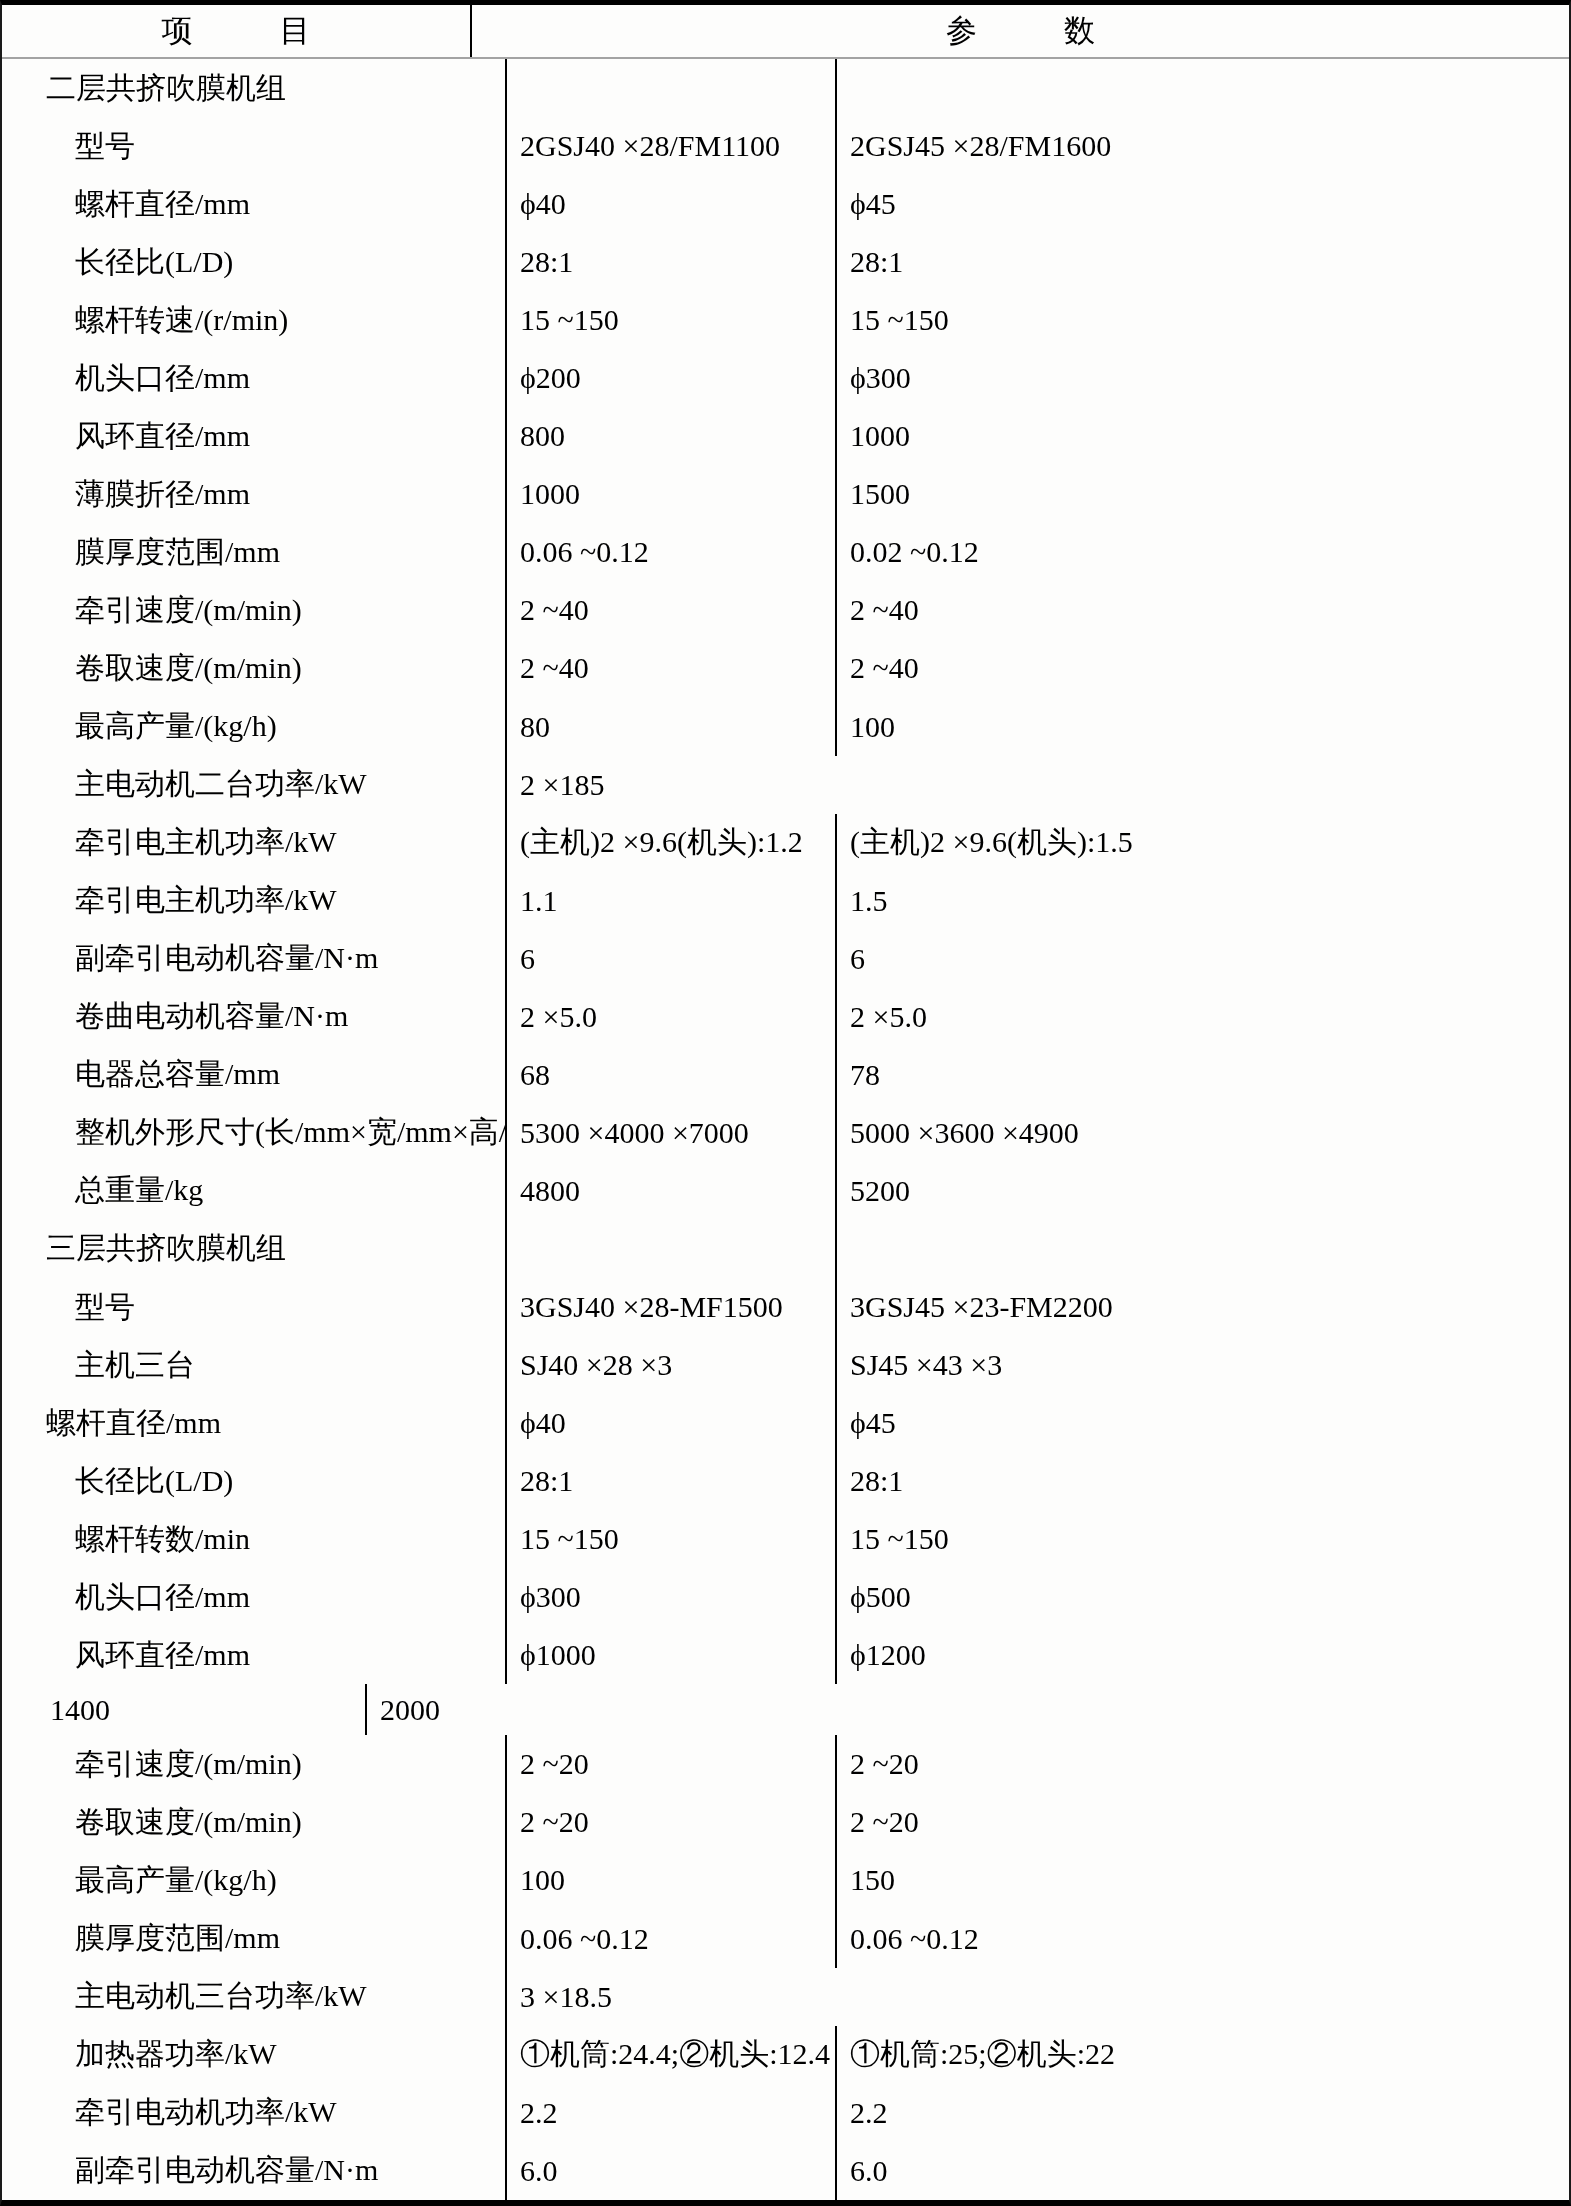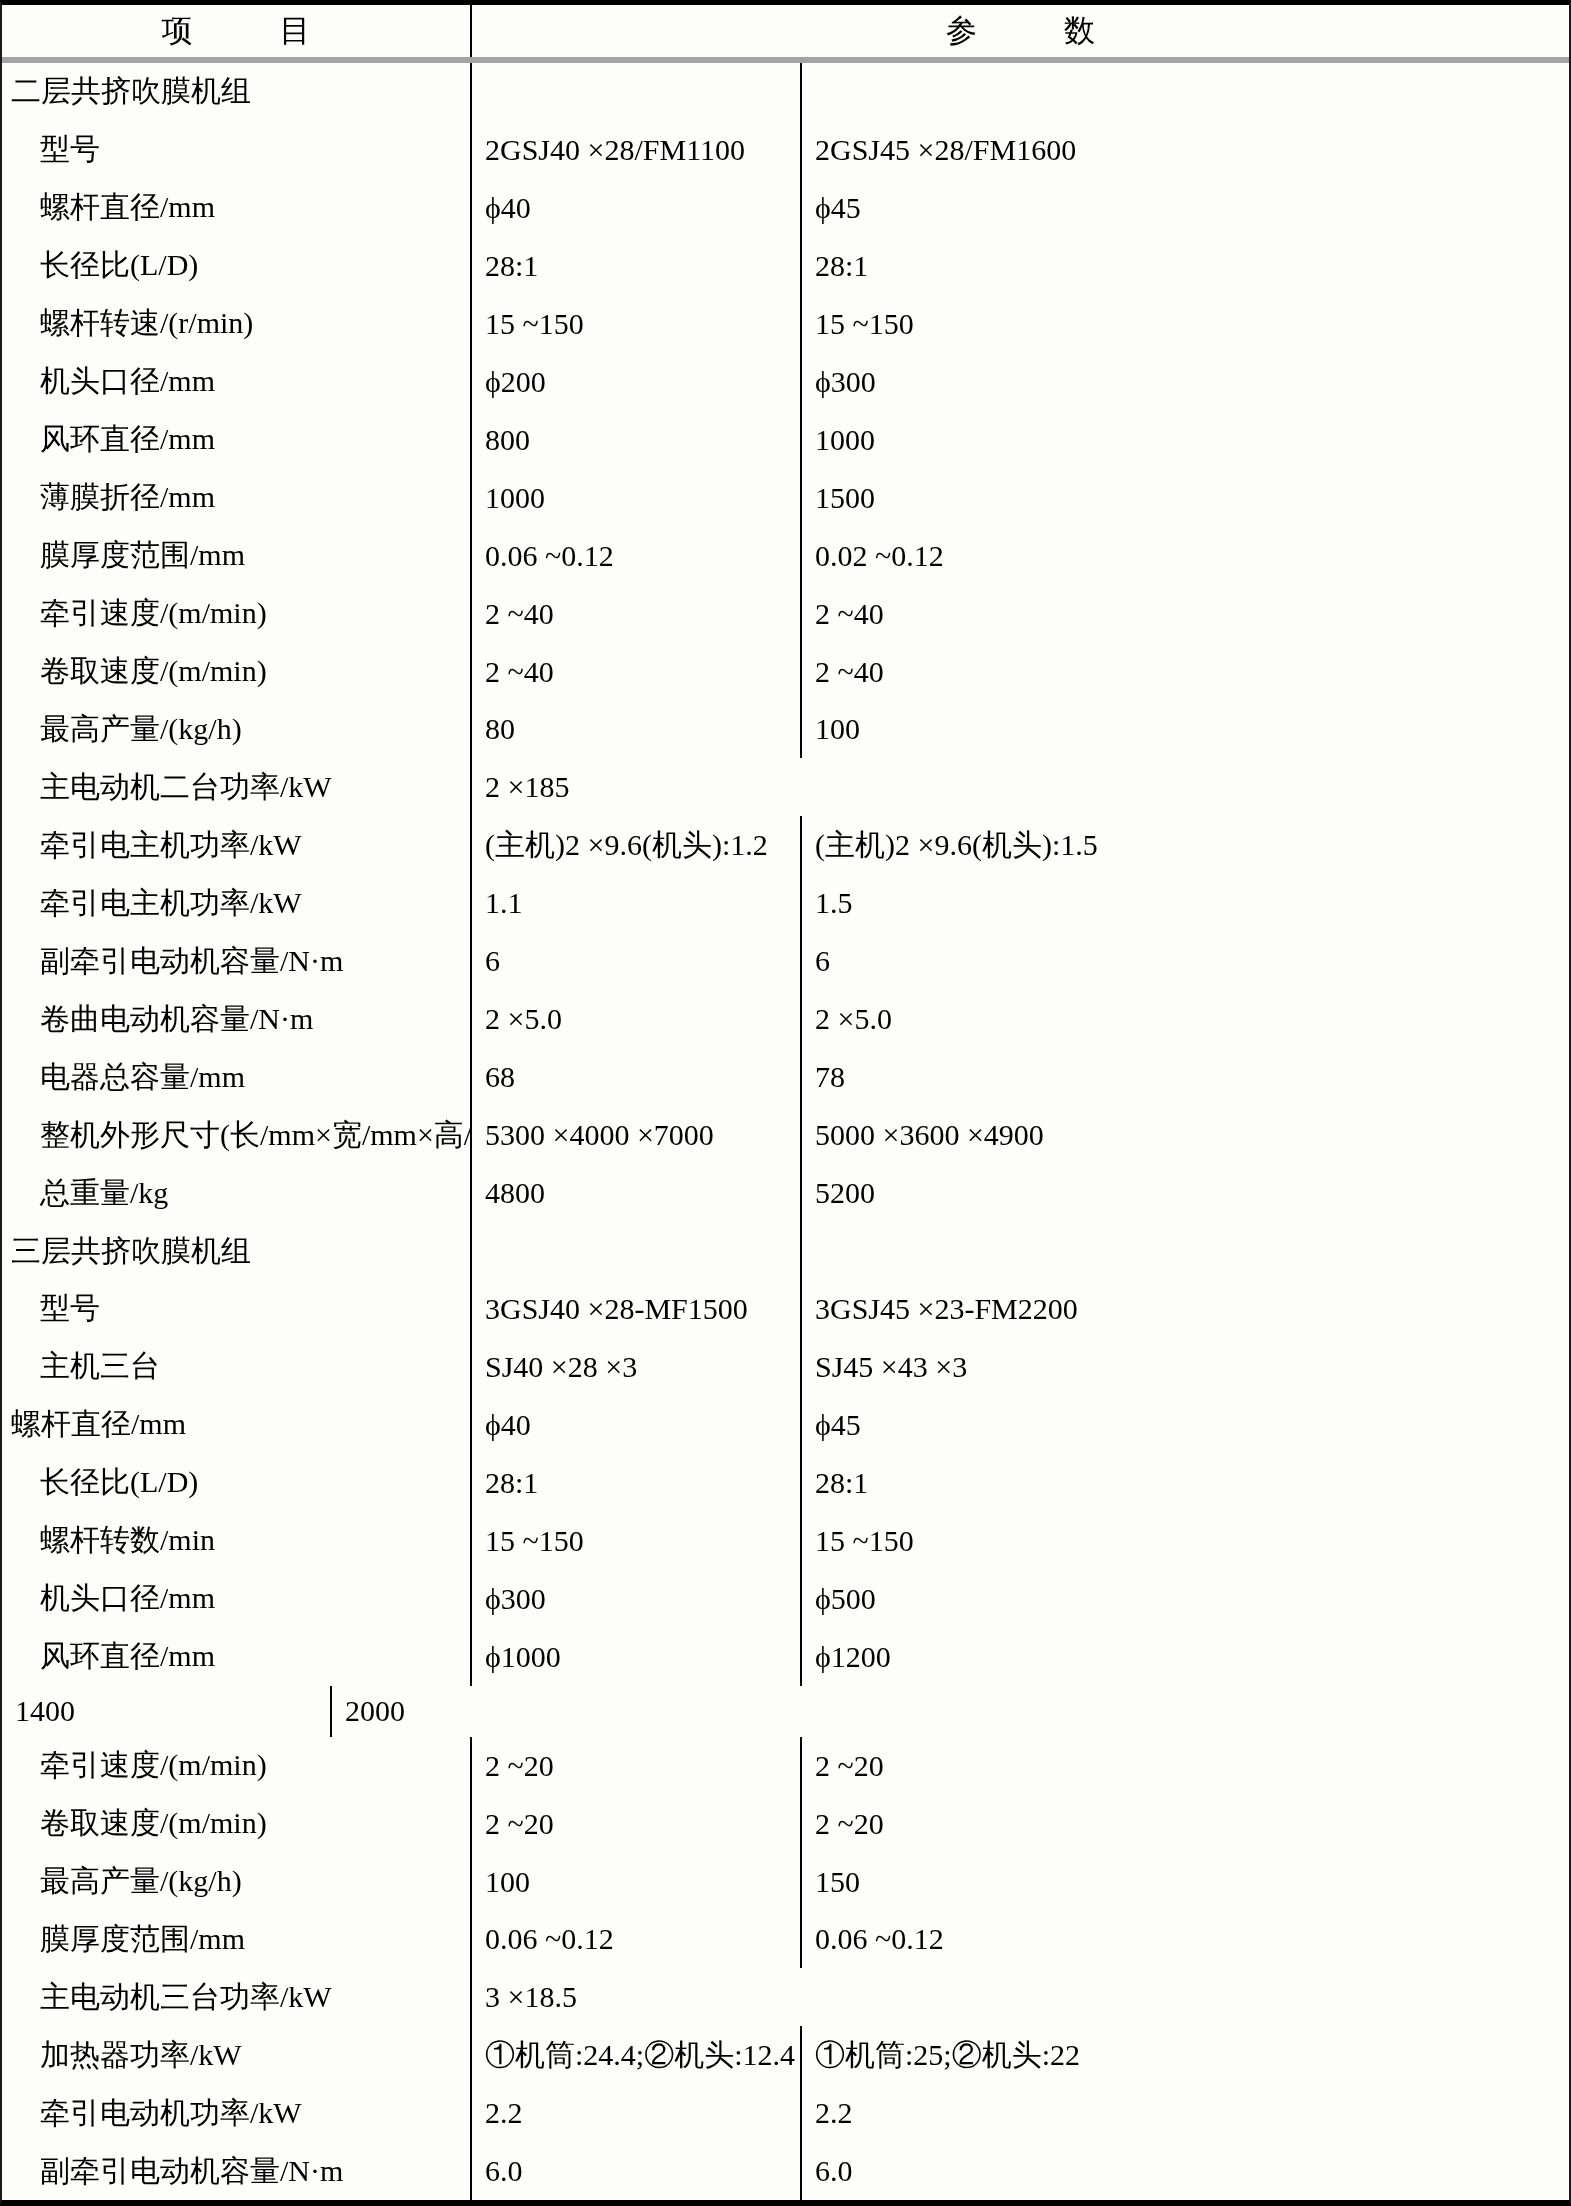--- a/index.html
+++ b/index.html
@@ -22,30 +22,31 @@
     border-left: 2px solid #1a1a1a;
     border-right: 2px solid #1a1a1a;
     display: flex;
     flex-direction: column;
     background: #fdfdfc;
   }
   .header-row {
     height: 52px;
     flex: 0 0 52px;
     display: flex;
-    border-bottom: 6px solid #a3a3a3;
+    border-bottom: 2px solid #a3a3a3;
   }
   .rows {
     flex: 1 1 auto;
     display: flex;
     flex-direction: column;
   }
   .row {
     flex: 1 1 auto;
     display: flex;
+    padding-left: 35px;
   }
   .cell {
     box-sizing: border-box;
     height: 100%;
     display: flex;
     align-items: center;
     overflow: hidden;
     white-space: nowrap;
   }
   .col-item {

